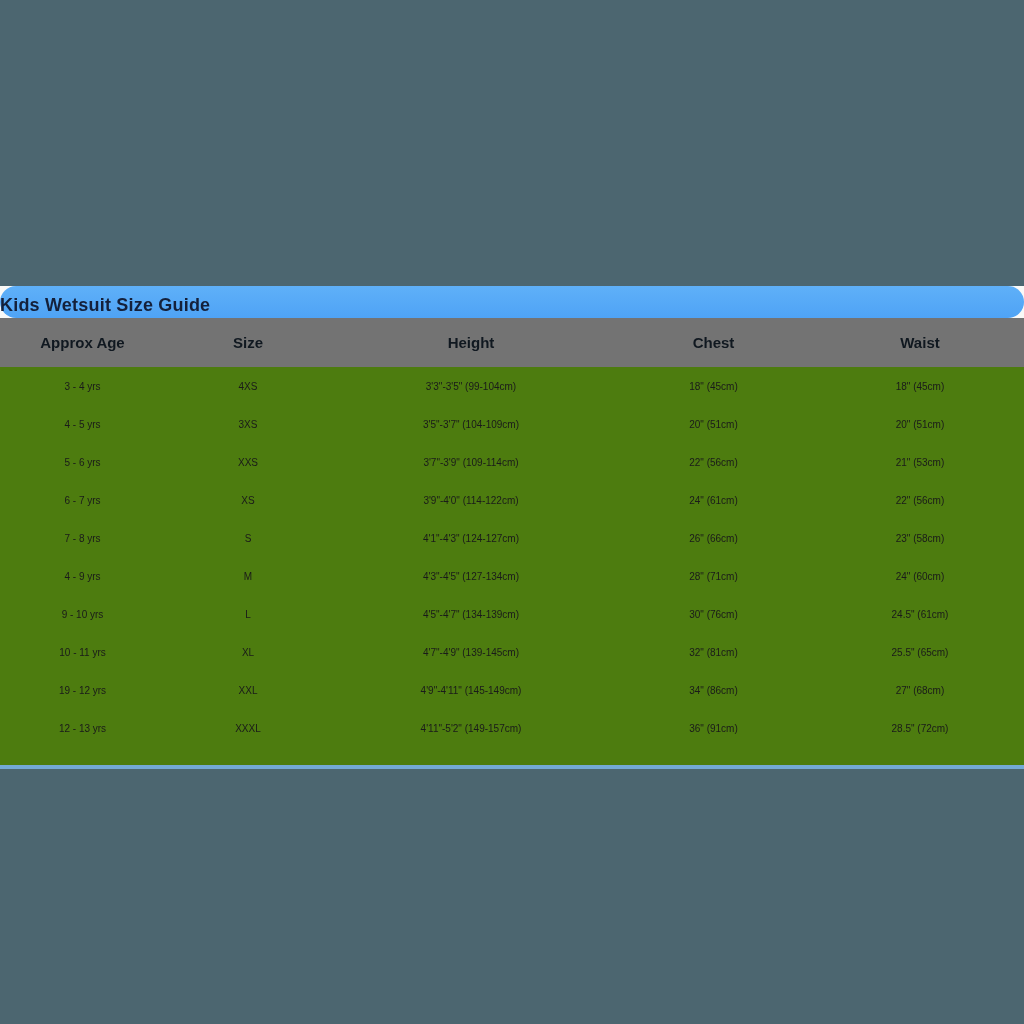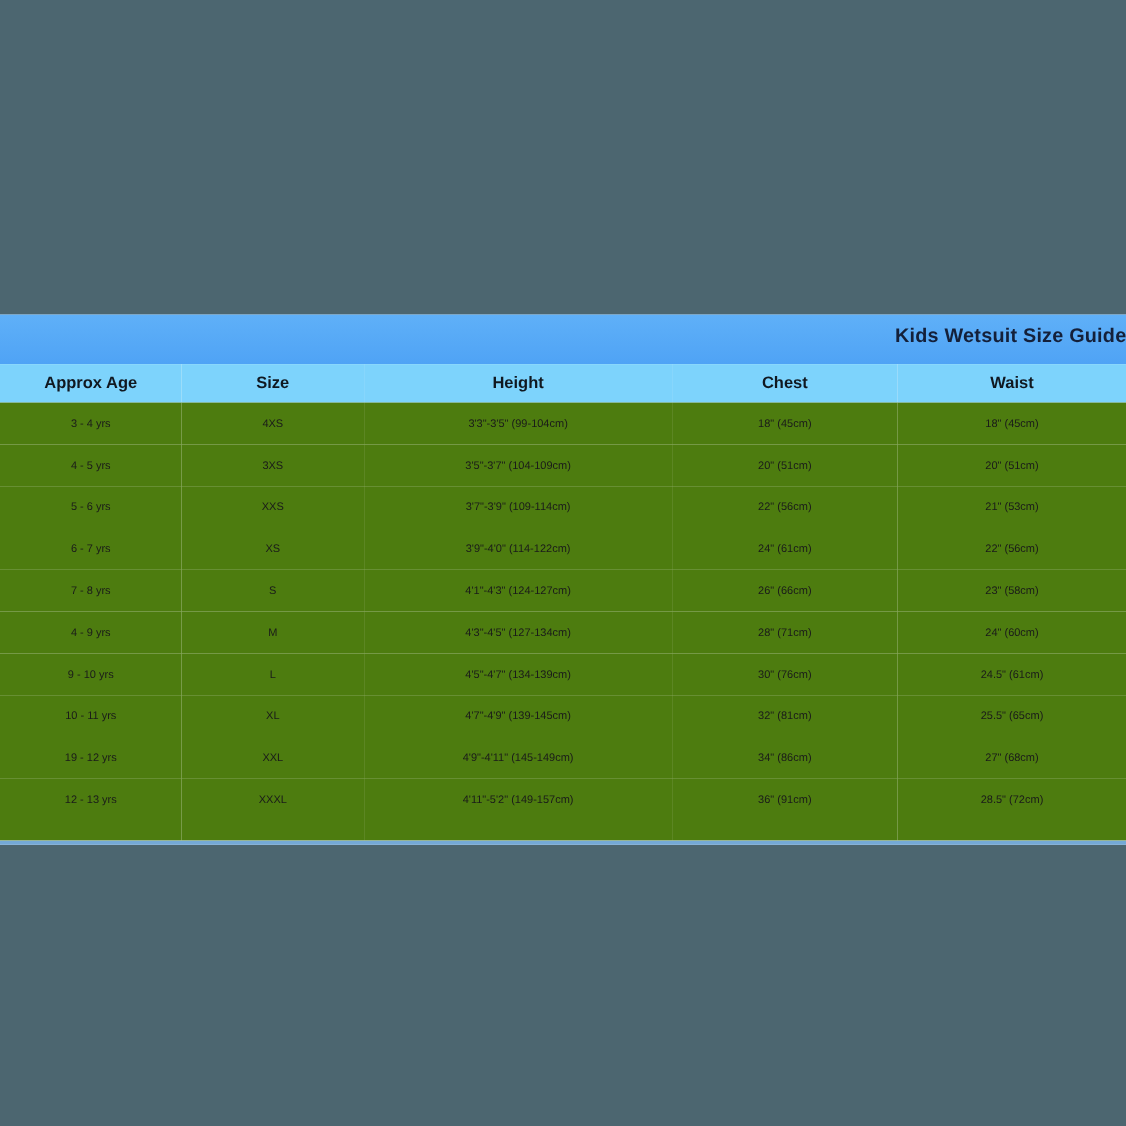--- a/index.html
+++ b/index.html
@@ -20,43 +20,44 @@
     position: absolute;
     left: 0;
     top: 286px;
     width: 1024px;
     background: #f9f9f7;
     border-bottom: 4px solid #74a9d6;
     box-sizing: border-box;
   }
 
   .guide-title {
-    height: 45px;
+    height: 32px;
     line-height: 39px;
-    text-align: right;
+    text-align: left;
     background: linear-gradient(180deg, #5fb0f8 0%, #4fa3f5 100%);
     color: #14203a;
     font-size: 18px;
     font-weight: bold;
     letter-spacing: 0.2px;
+    border-radius: 17px;
   }
 
   table.size-table {
     width: 100%;
     border-collapse: collapse;
     table-layout: fixed;
     background: #f9f9f7;
   }
 
   table.size-table thead th {
-    background: #7dd3fc;
+    background: #737373;
     color: #101820;
     font-size: 15px;
     font-weight: bold;
-    height: 35px;
+    height: 49px;
     padding: 0;
     text-align: center;
     vertical-align: middle;
   }
 
   table.size-table tbody td {
     height: 38px;
     padding: 0;
     text-align: center;
     vertical-align: middle;

